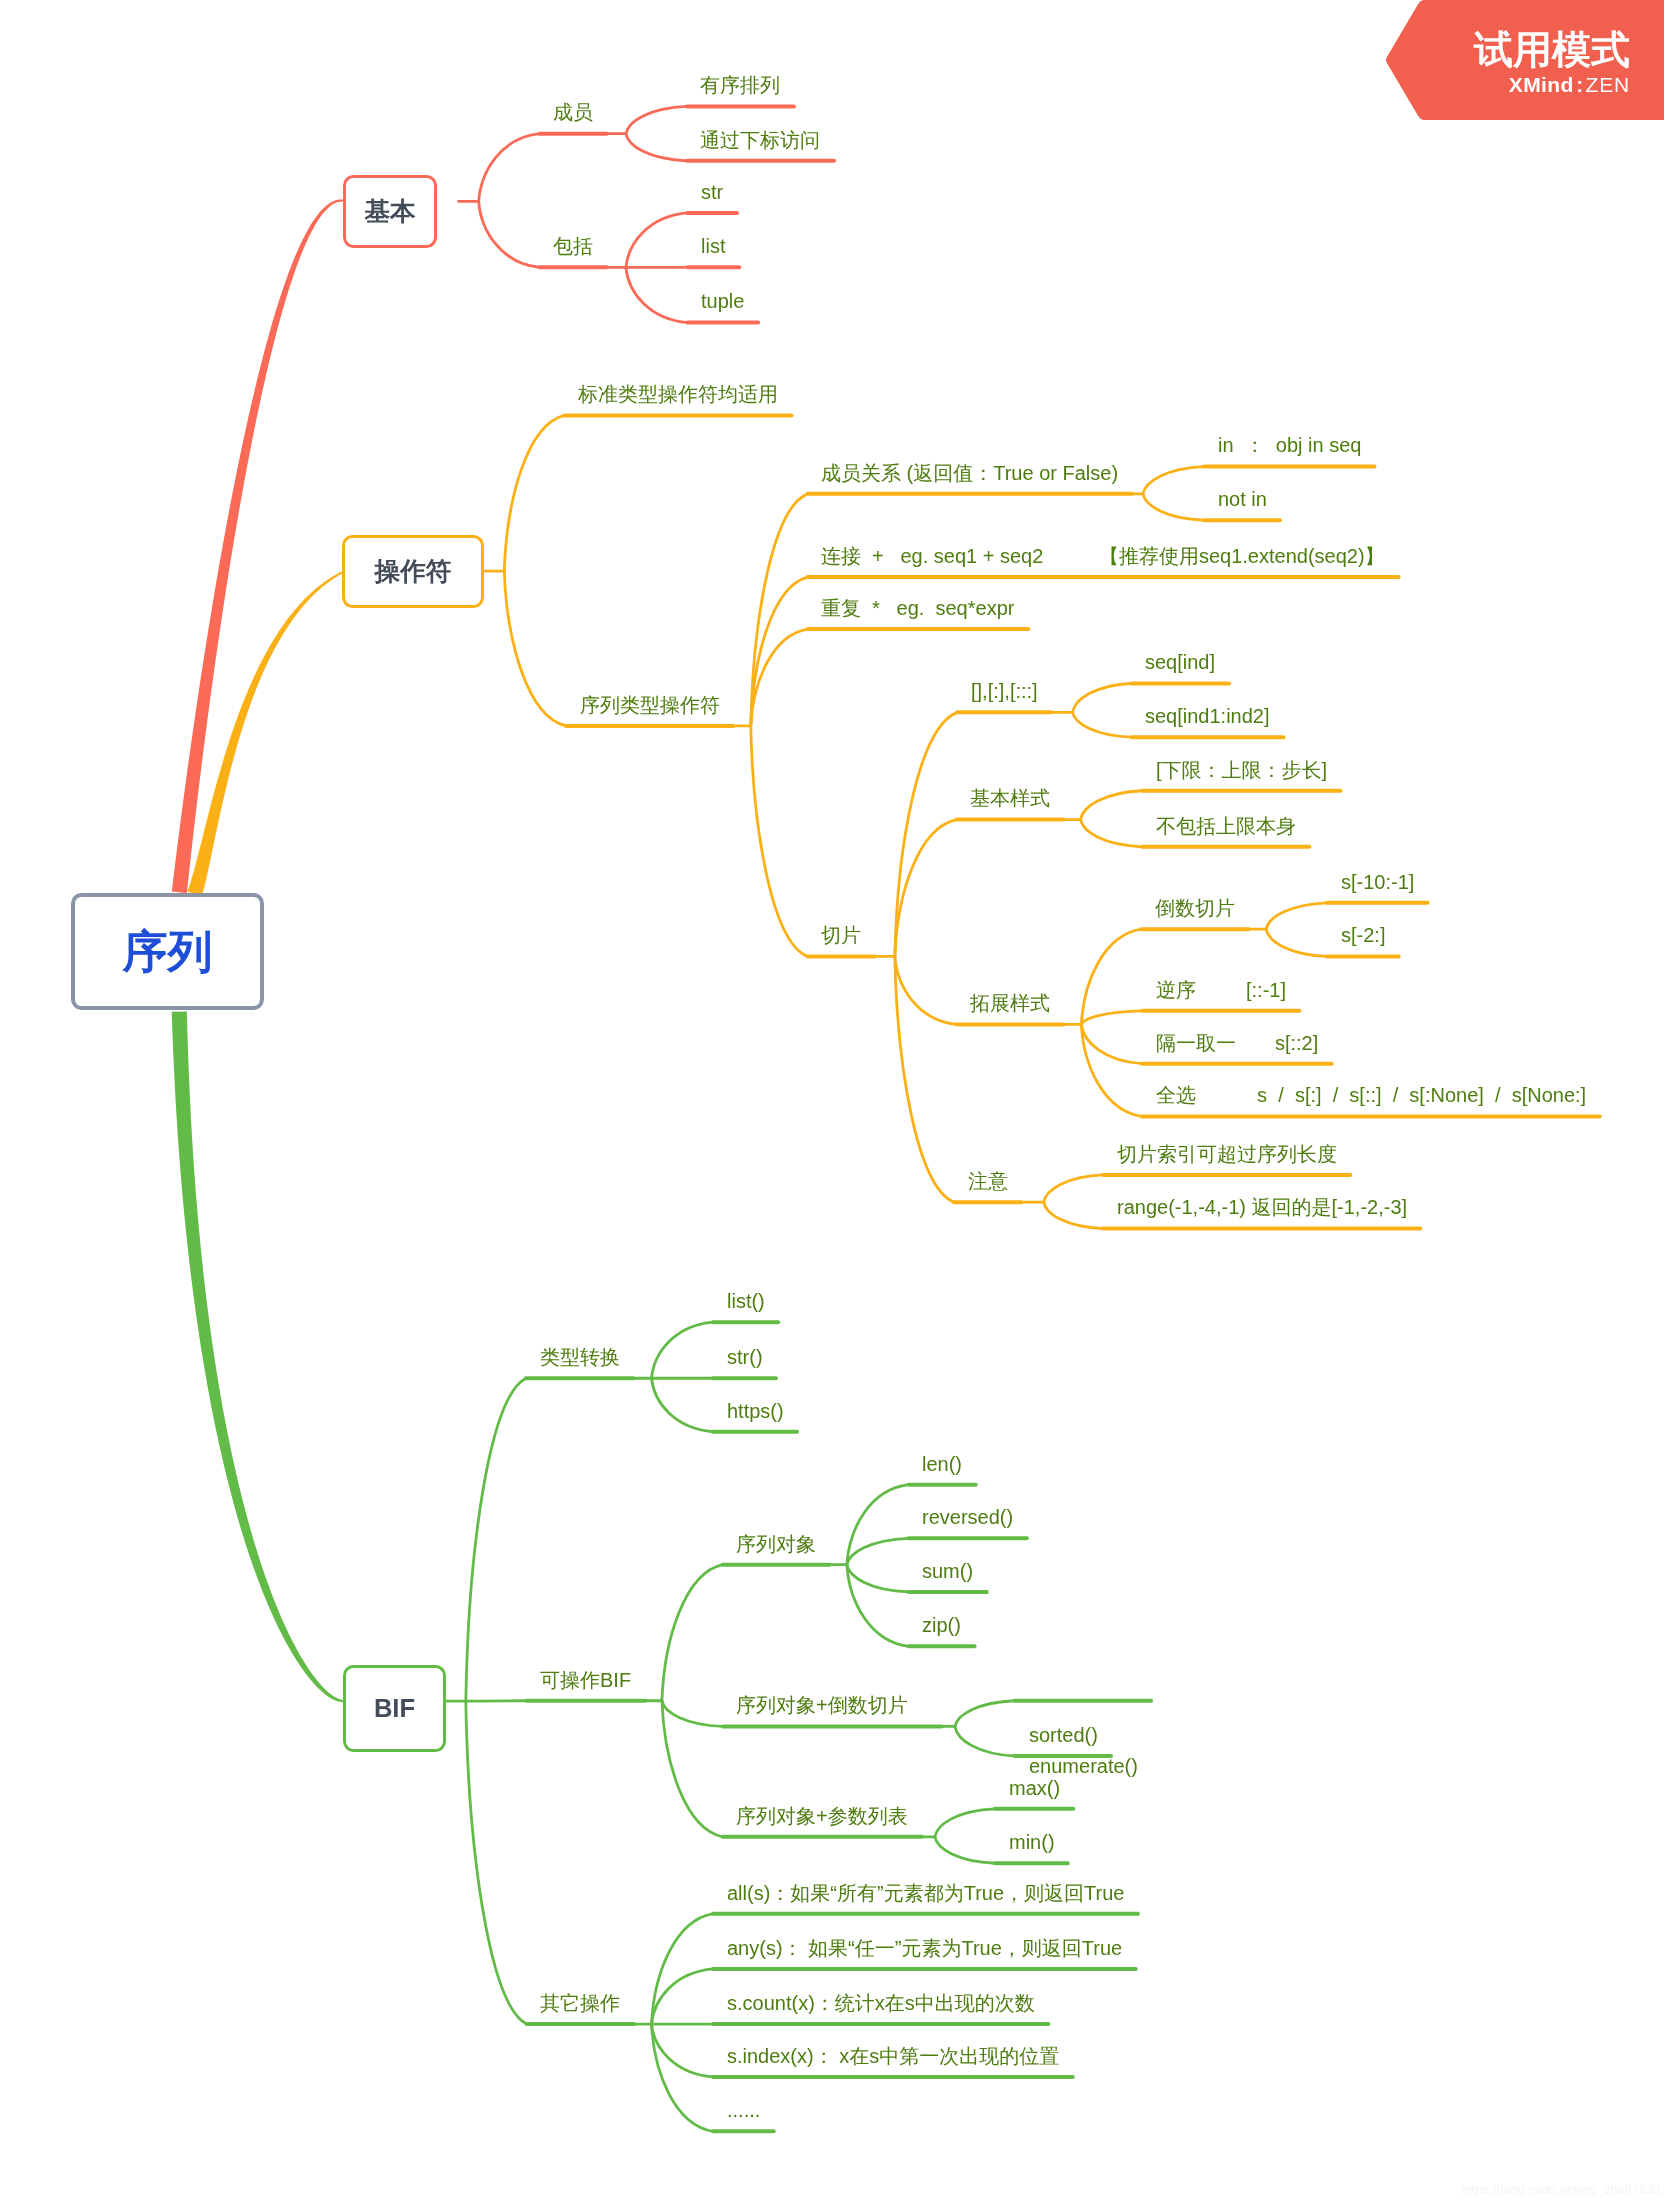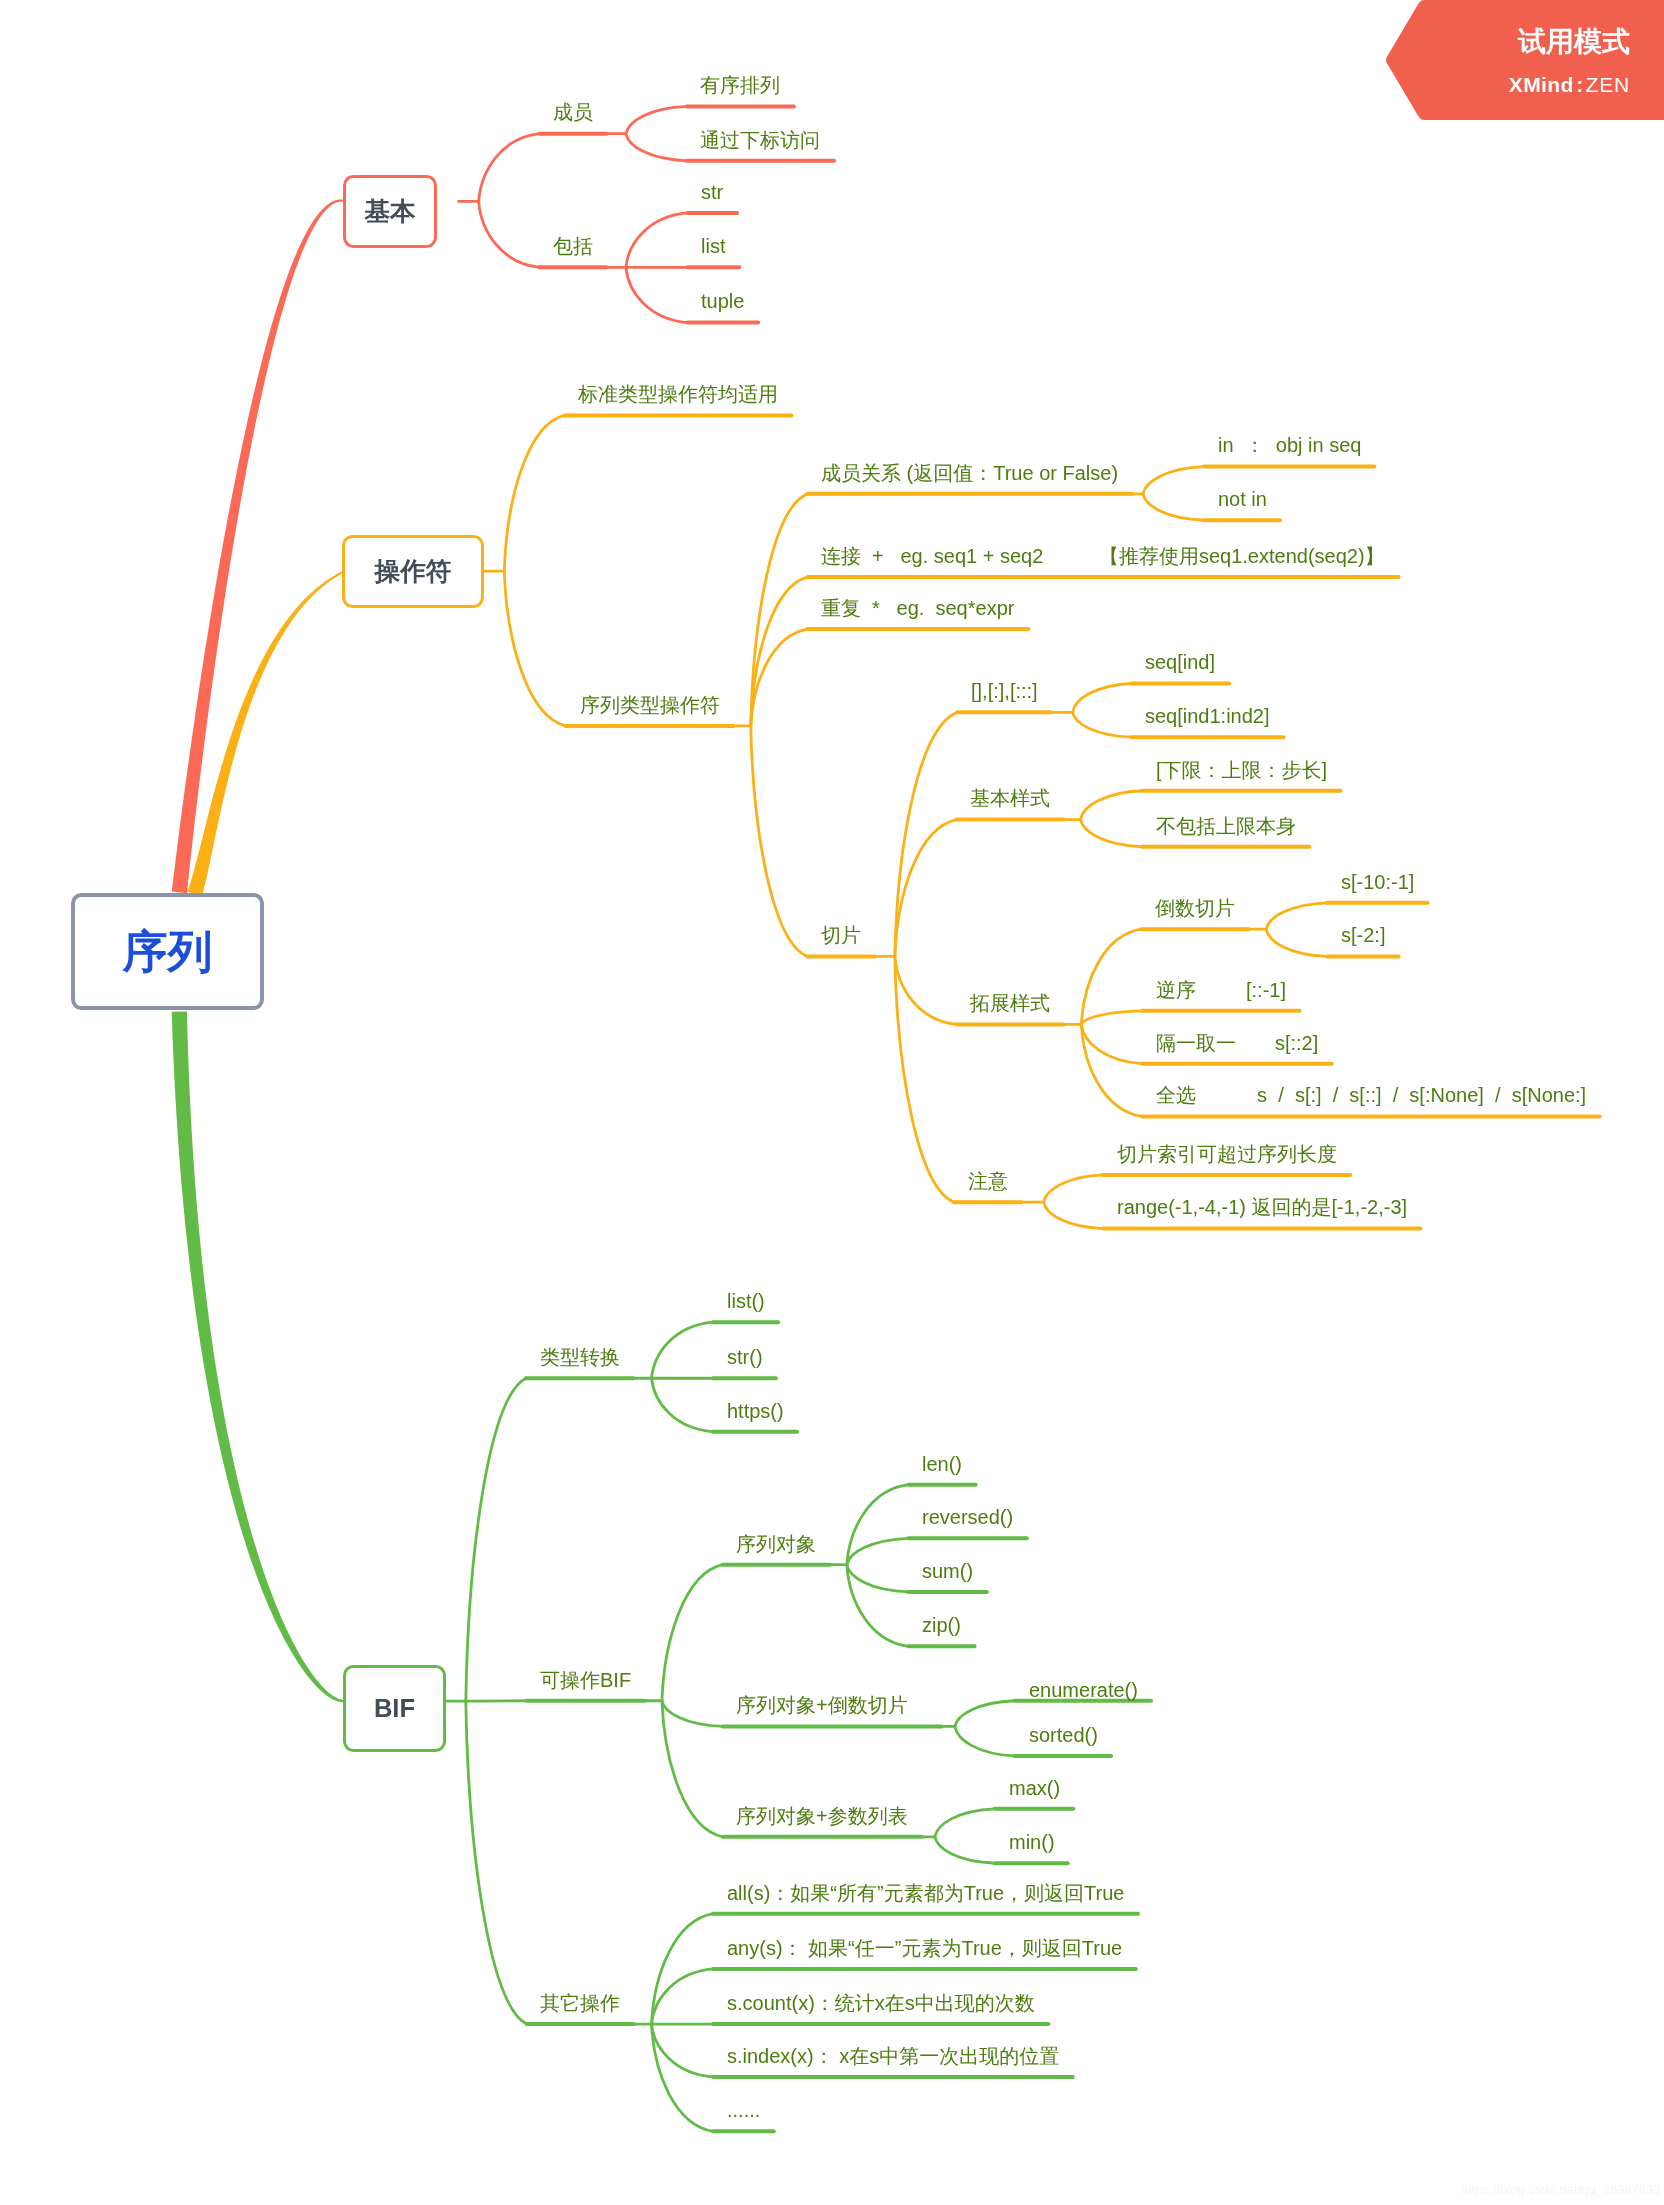--- a/index.html
+++ b/index.html
@@ -19,22 +19,22 @@
                      font-family:"Liberation Sans", sans-serif;}
 
   .root-topic{position:absolute;box-sizing:border-box;border:4.8px solid #8a94a7;
               border-radius:10.4px;background:#fff;
               display:flex;align-items:center;justify-content:center;}
   .root-topic .label{font-size:45px;font-weight:bold;color:#1d4ed8;
                      font-family:"Liberation Sans", sans-serif;}
 
   #badge{position:absolute;left:1379px;top:0;width:288px;height:120px;color:#fff;}
   #badge .badge-shape{position:absolute;left:0;top:0;}
-  #badge .badge-title{position:absolute;right:37px;top:30px;font-size:28px;font-weight:bold;
-                      line-height:1;font-family:Liberation Mono, monospace;}
+  #badge .badge-title{position:absolute;right:37px;top:30px;font-size:39px;font-weight:bold;
+                      line-height:1;font-family:Liberation Sans, sans-serif;}
   #badge .badge-brand{position:absolute;right:37px;top:74px;font-size:21px;line-height:1;
                       font-family:"Liberation Sans", sans-serif;}
   #badge .badge-brand .bold{font-weight:bold;letter-spacing:0.4px;}
   #badge .badge-brand .sep{font-weight:bold;padding:0 2.4px;}
   #badge .badge-brand .light{font-weight:normal;letter-spacing:0.8px;}
 
   #watermark{position:absolute;left:1461px;top:2184px;color:#f2f4f6;font-size:12.8px;
              letter-spacing:0.1px;line-height:1;
              font-family:"Liberation Sans", sans-serif;}
 </style>
@@ -222,21 +222,21 @@
       <div class="topic" style="left: 727px; top: 1291px;">list()</div>
       <div class="topic" style="left: 727px; top: 1347px;">str()</div>
       <div class="topic" style="left: 727px; top: 1401px;">https()</div>
       <div class="topic" style="left: 540px; top: 1670px;">可操作BIF</div>
       <div class="topic" style="left: 736px; top: 1534px;">序列对象</div>
       <div class="topic" style="left: 922px; top: 1454px;">len()</div>
       <div class="topic" style="left: 922px; top: 1507px;">reversed()</div>
       <div class="topic" style="left: 922px; top: 1561px;">sum()</div>
       <div class="topic" style="left: 922px; top: 1615px;">zip()</div>
       <div class="topic" style="left: 736px; top: 1695px;">序列对象+倒数切片</div>
-      <div class="topic" style="left: 1029px; top: 1680px;">enumerate()</div>
+      <div class="topic" style="left: 1029px; top: 1756px;">enumerate()</div>
       <div class="topic" style="left: 1029px; top: 1725px;">sorted()</div>
       <div class="topic" style="left: 736px; top: 1806px;">序列对象+参数列表</div>
       <div class="topic" style="left: 1009px; top: 1778px;">max()</div>
       <div class="topic" style="left: 1009px; top: 1832px;">min()</div>
       <div class="topic" style="left: 540px; top: 1993px;">其它操作</div>
       <div class="topic" style="left: 727px; top: 1883px;">all(s)：如果“所有”元素都为True，则返回True</div>
       <div class="topic" style="left: 727px; top: 1938px;">any(s)： 如果“任一”元素为True，则返回True</div>
       <div class="topic" style="left: 727px; top: 1993px;">s.count(x)：统计x在s中出现的次数</div>
       <div class="topic" style="left: 727px; top: 2046px;">s.index(x)： x在s中第一次出现的位置</div>
       <div class="topic" style="left: 727px; top: 2100px;">......</div>

